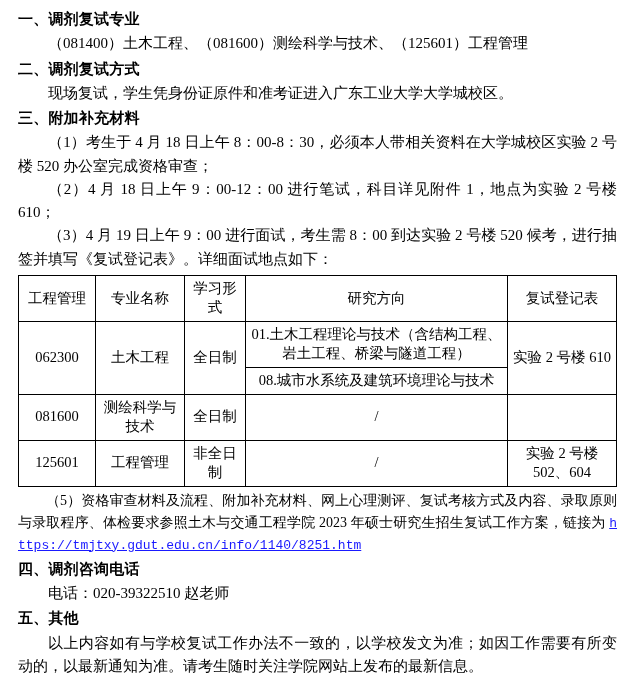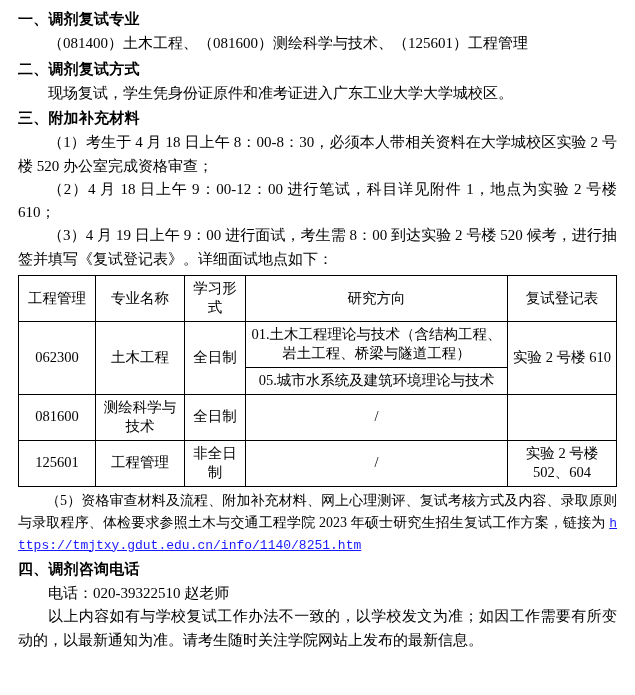--- a/index.html
+++ b/index.html
@@ -104,21 +104,21 @@
     </thead>
     <tbody>
       <tr>
         <td rowspan="2">062300</td>
         <td rowspan="2">土木工程</td>
         <td rowspan="2">全日制</td>
         <td class="research">01.土木工程理论与技术（含结构工程、岩土工程、桥梁与隧道工程）</td>
         <td rowspan="2">实验 2 号楼 610</td>
       </tr>
       <tr>
-        <td class="research">05.城市水系统及建筑环境理论与技术</td>
+        <td class="research">08.城市水系统及建筑环境理论与技术</td>
       </tr>
       <tr>
         <td>081600</td>
         <td>测绘科学与技术</td>
         <td>全日制</td>
         <td>/</td>
         <td></td>
       </tr>
       <tr>
         <td>125601</td>
@@ -128,15 +128,16 @@
         <td>实验 2 号楼 502、604</td>
       </tr>
     </tbody>
   </table>
 
   <p class="para indent2 mono-small"><span>（5）资格审查材料及流程、附加补充材料、网上心理测评、复试考核方式及内容、录取原则与录取程序、体检要求参照土木与交通工程学院 2023 年硕士研究生招生复试工作方案，链接为 </span><a class="link" href="#">https://tmjtxy.gdut.edu.cn/info/1140/8251.htm</a></p>
 
   <div class="section-head">四、调剂咨询电话</div>
   <p class="para phone-line">电话：020-39322510  赵老师</p>
 
+  <div class="section-head">五、其他</div>
   <p class="para indent2">以上内容如有与学校复试工作办法不一致的，以学校发文为准；如因工作需要有所变动的，以最新通知为准。请考生随时关注学院网站上发布的最新信息。</p>
 
 </div>
 
 </body></html>

